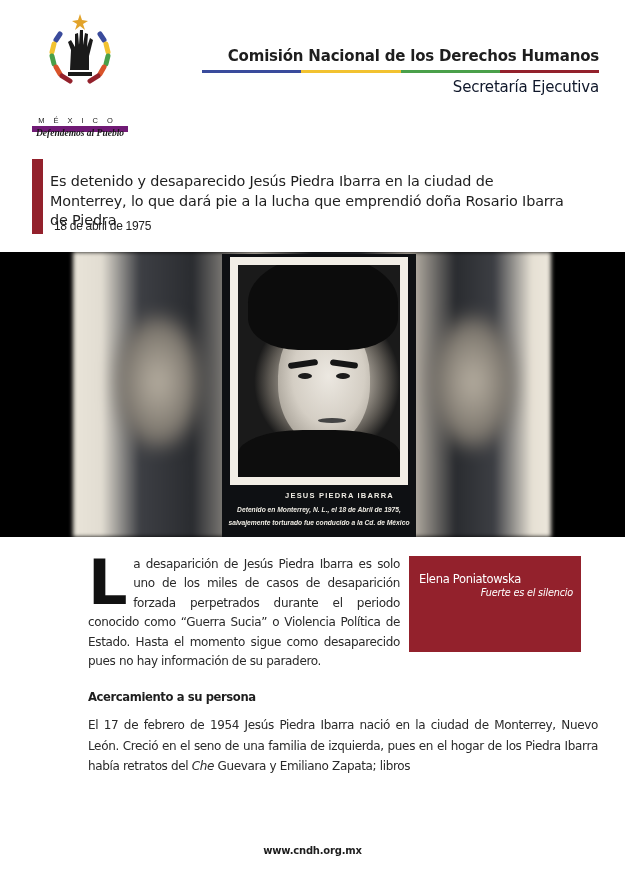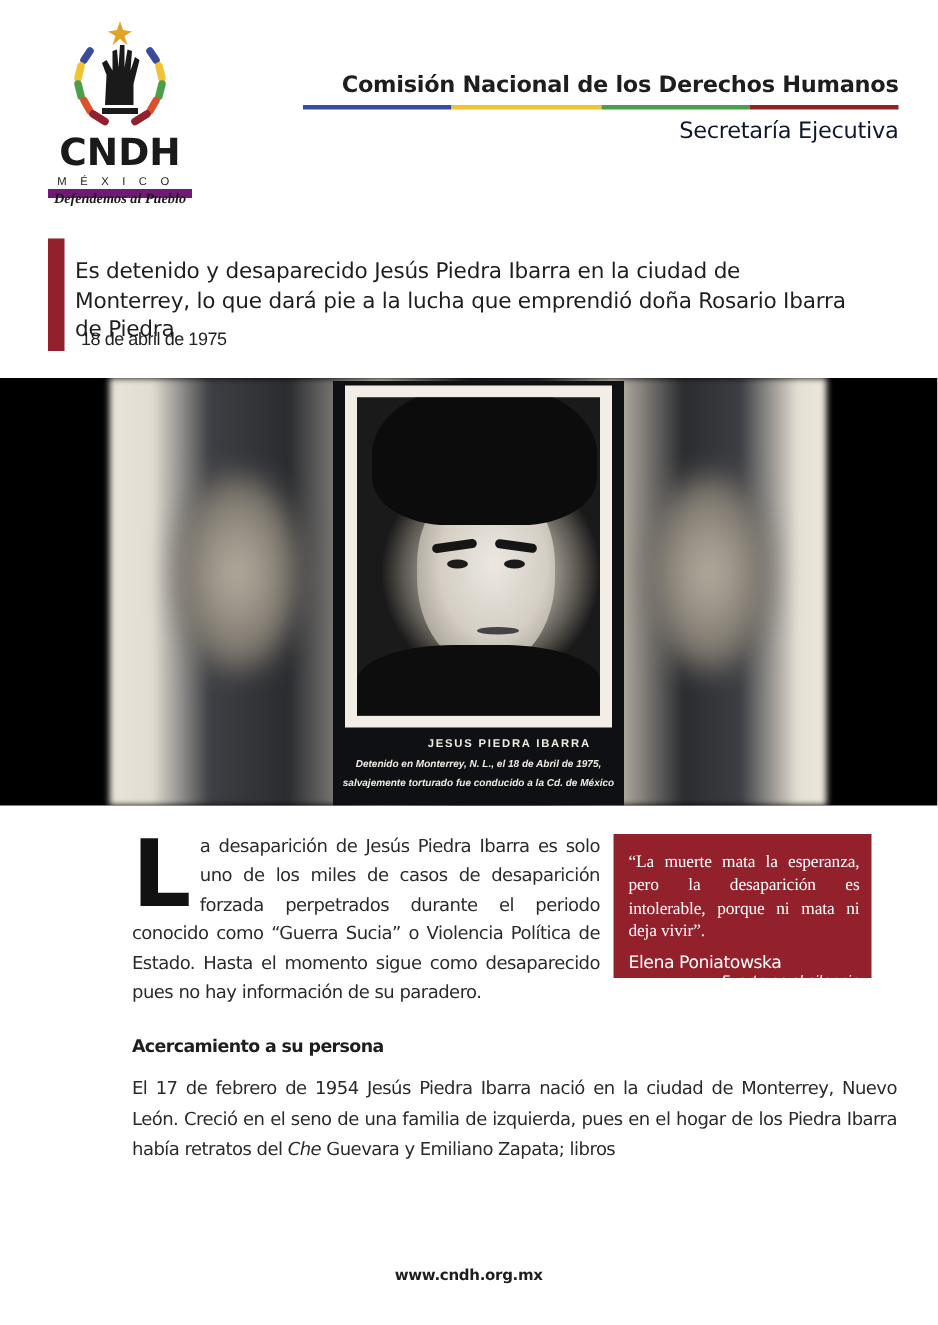--- a/index.html
+++ b/index.html
@@ -92,21 +92,20 @@
       <path d="M56,22 L60,28" stroke="#3a4b9c"></path>
       <path d="M62,32 L64,40" stroke="#f2c230"></path>
       <path d="M64,44 L62,52" stroke="#4aa04a"></path>
       <path d="M60,55 L56,62" stroke="#d9532a"></path>
       <path d="M54,64 L46,69" stroke="#93212c"></path>
     </g>
 
     <path d="M26,58 L27,38 L24,30 L27,28 L31,35 L31,22 L34,21 L35,33 L36,18 L39,18 L39,33 L41,21 L44,22 L43,35 L46,26 L49,28 L45,44 L45,58 Z" fill="#1a1a1a"></path>
     <rect x="24" y="60" width="24" height="4" fill="#1a1a1a"></rect>
   </svg>
-  <div class="cndh">CNDH</div>
   <div class="mexico">MÉXICO</div>
   <div class="motto">Defendemos al Pueblo</div>
 </div>
 
 <div class="org">
   <div class="name">Comisión Nacional de los Derechos Humanos</div>
   <div class="stripe">
     <span style="background:#3a4b9c"></span>
     <span style="background:#f2c230"></span>
     <span style="background:#4aa04a"></span>
@@ -139,21 +138,20 @@
     </div>
     <div class="cap1">JESUS PIEDRA IBARRA</div>
     <div class="cap2">Detenido en Monterrey, N. L., el 18 de Abril de 1975,</div>
     <div class="cap3">salvajemente torturado fue conducido a la Cd. de México</div>
   </div>
 </div>
 
 <p class="intro"><span class="dropcap">L</span><span>a desaparición de Jesús Piedra Ibarra es solo uno de los miles de casos de desaparición forzada perpetrados durante el periodo conocido como “Guerra Sucia” o Violencia Política de Estado. Hasta el momento sigue como desaparecido pues no hay información de su paradero.</span></p>
 
 <div class="quote">
-  <div class="text">“La muerte mata la esperanza, pero la desaparición es intolerable, porque ni mata ni deja vivir”.</div>
   <div class="author">Elena Poniatowska</div>
   <div class="work">Fuerte es el silencio</div>
 </div>
 
 <h2 class="section-title">Acercamiento a su persona</h2>
 <p class="section-body"><span>El 17 de febrero de 1954 Jesús Piedra Ibarra nació en la ciudad de Monterrey, Nuevo León. Creció en el seno de una familia de izquierda, pues en el hogar de los Piedra Ibarra había retratos del </span><em>Che</em><span> Guevara y Emiliano Zapata; libros</span></p>
 
 <div class="footer">www.cndh.org.mx</div>
 
 </body></html>

